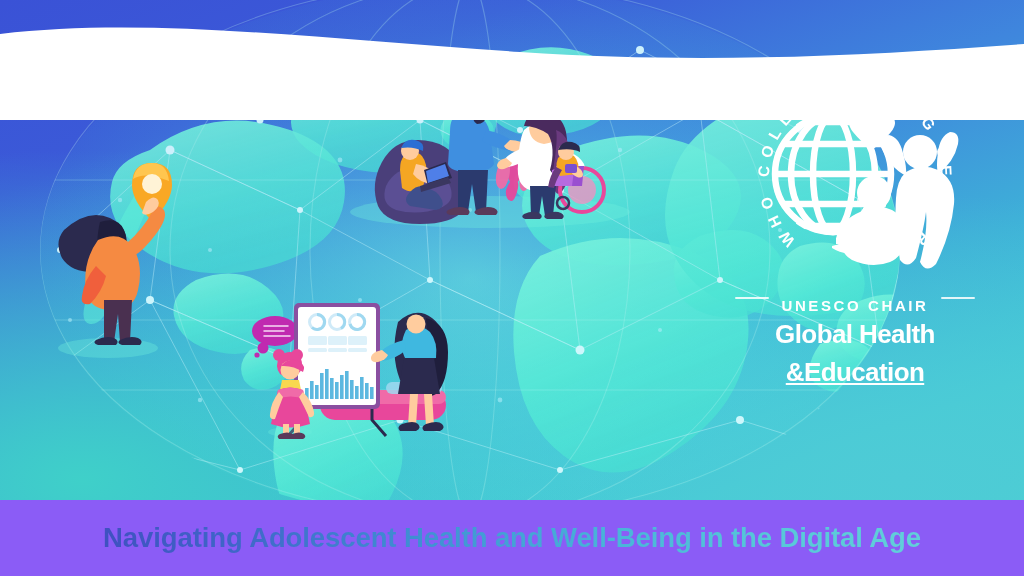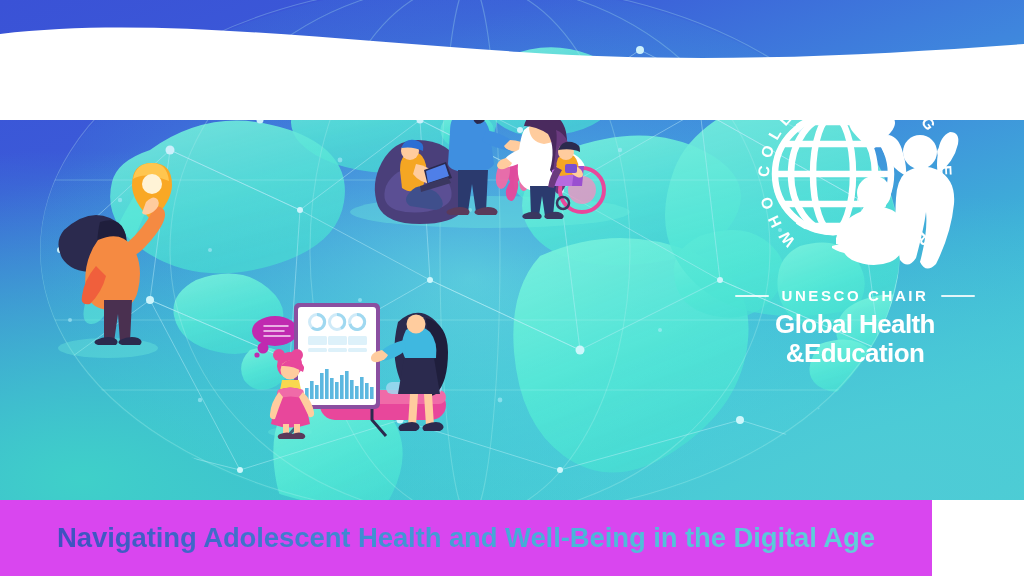--- a/index.html
+++ b/index.html
@@ -24,40 +24,40 @@
   
   .wave{position:absolute;left:0;bottom:0;width:1024px;height:120px;}
 
   
   .logo-block{
     position:absolute;right:24px;top:66px;width:290px;height:360px;
     text-align:center;color:#fff;
   }
   .logo-mark{position:relative;width:270px;height:215px;margin:0 auto;}
   .unesco-row{
-    display:flex;align-items:center;justify-content:center;gap:12px;
-    margin-top:6px;
+    display:flex;align-items:flex-start;justify-content:center;gap:12px;
+    margin-top:16px;
   }
   .unesco-row .rule{width:34px;height:2px;background:rgba(255,255,255,.85);border-radius:2px;}
   .unesco-chair{
     font-size:15px;font-weight:bold;letter-spacing:2.6px;color:#fff;
     font-family:"Liberation Sans", sans-serif;white-space:nowrap;
   }
   .gh-line{
     font-size:26px;font-weight:bold;line-height:1.06;color:#fff;
     letter-spacing:-0.6px;margin-top:7px;
     font-family:"Liberation Sans", sans-serif;
   }
-  .gh-line.second{margin-top:1px;}
+  .gh-line.second{margin-top:10px;text-decoration:underline;}
 
   
   .headline{
-    position:absolute;left:0;top:500px;width:932px;height:76px;
+    position:absolute;left:0;top:500px;width:1024px;height:76px;
     display:flex;align-items:center;justify-content:center;
-    background:#d946ef;
+    background:#8b5cf6;
   }
   .headline h1{
     margin:0;font-size:27.5px;font-weight:bold;letter-spacing:-0.1px;
     font-family:"Liberation Sans", sans-serif;
     background:linear-gradient(90deg,#3f51c0 0%,#3f66c8 16%,#3f8fd2 38%,#49b4d9 62%,#57c8d9 82%,#62cfda 100%);
     -webkit-background-clip:text;background-clip:text;
     -webkit-text-fill-color:transparent;color:transparent;
     white-space:nowrap;
   }
 </style>

